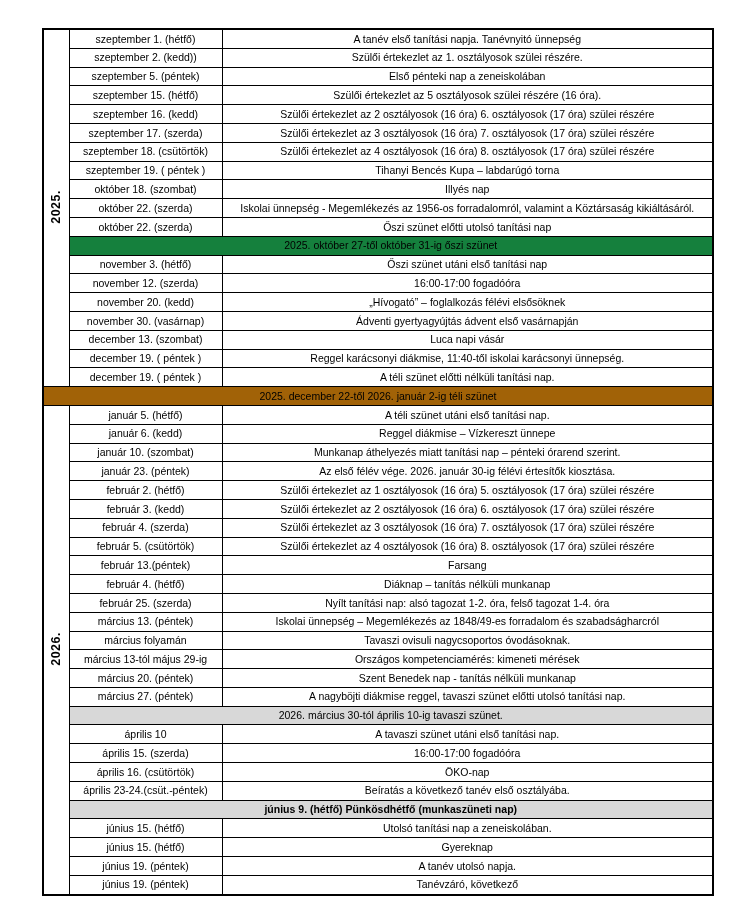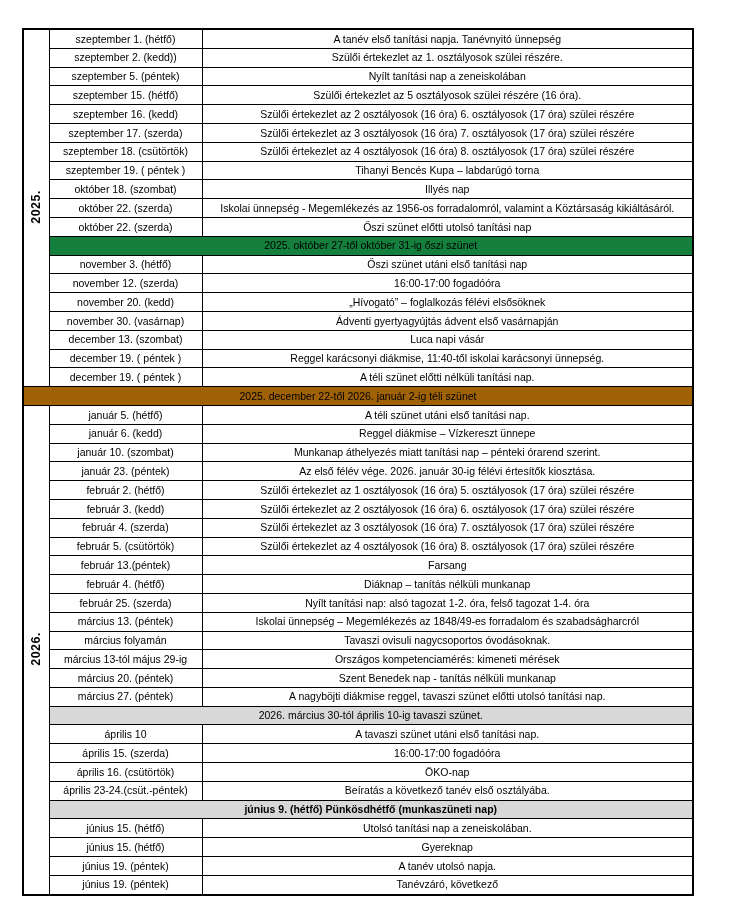--- a/index.html
+++ b/index.html
@@ -9,21 +9,21 @@
     width: 733px;
     height: 914px;
     font-family: "Liberation Sans", sans-serif;
     color: #000000;
   }
   .page {
     position: relative;
     box-sizing: border-box;
     width: 733px;
     height: 914px;
-    padding: 28px 0 0 22px;
+    padding: 28px 0 0 42px;
   }
   table.cal {
     border-collapse: collapse;
     table-layout: fixed;
     width: 670px;
     border: 2px solid #000000;
   }
   table.cal td {
     border: 1px solid #000000;
     height: 17.8px;
@@ -65,21 +65,21 @@
           <td class="year-cell" rowspan="19"><span class="year-label">2025.</span></td>
           <td class="date-cell">szeptember 1. (hétfő)</td>
           <td class="desc-cell">A tanév első tanítási napja. Tanévnyitó ünnepség</td>
         </tr>
         <tr>
           <td class="date-cell">szeptember 2. (kedd))</td>
           <td class="desc-cell">Szülői értekezlet az 1. osztályosok szülei részére.</td>
         </tr>
         <tr>
           <td class="date-cell">szeptember 5. (péntek)</td>
-          <td class="desc-cell">Nyílt tanítási nap a zeneiskolában</td>
+          <td class="desc-cell">Első pénteki nap a zeneiskolában</td>
         </tr>
         <tr>
           <td class="date-cell">szeptember 15. (hétfő)</td>
           <td class="desc-cell">Szülői értekezlet az 5 osztályosok szülei részére (16 óra).</td>
         </tr>
         <tr>
           <td class="date-cell">szeptember 16. (kedd)</td>
           <td class="desc-cell">Szülői értekezlet az 2 osztályosok (16 óra) 6. osztályosok (17 óra)  szülei részére</td>
         </tr>
         <tr>

